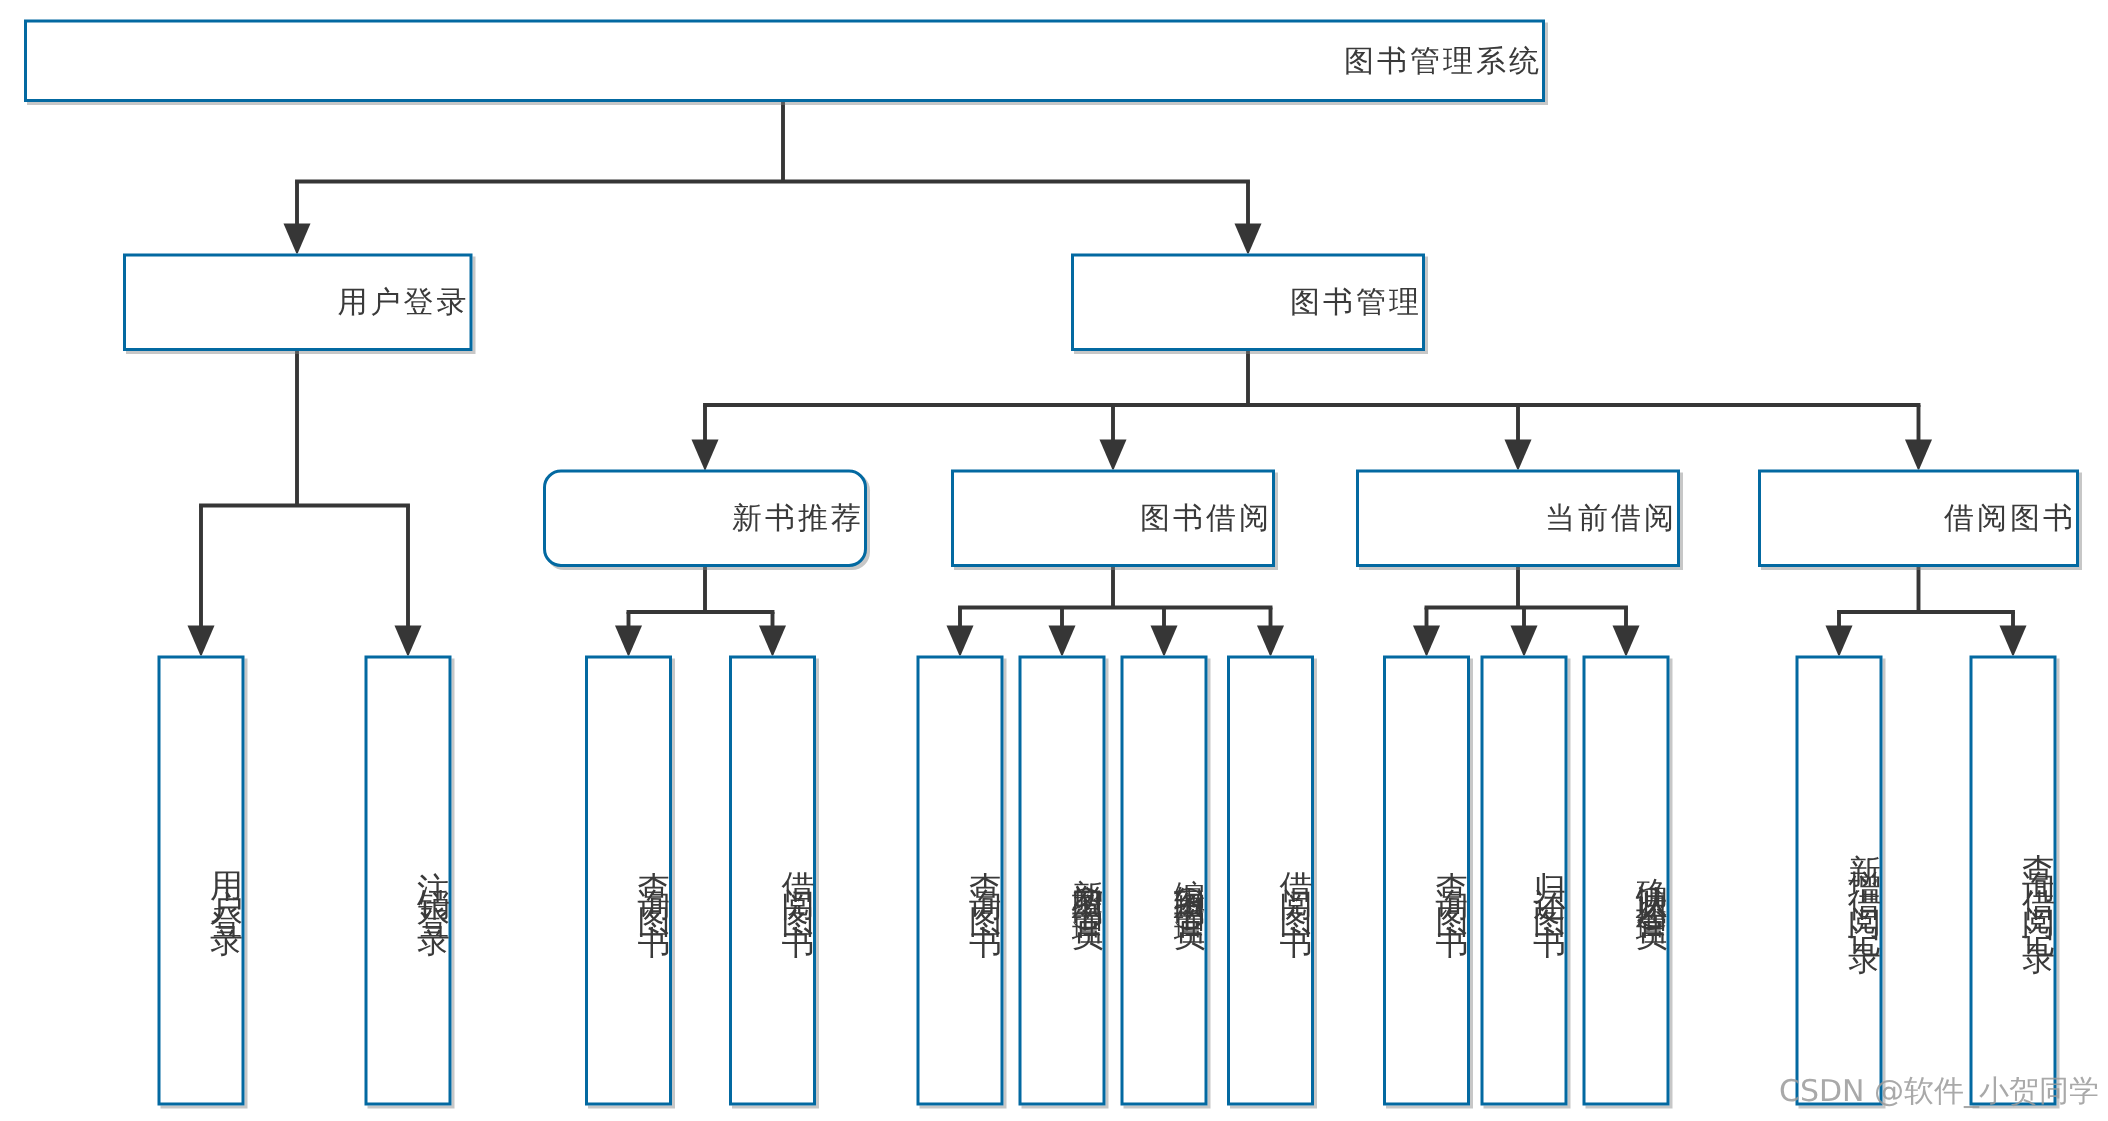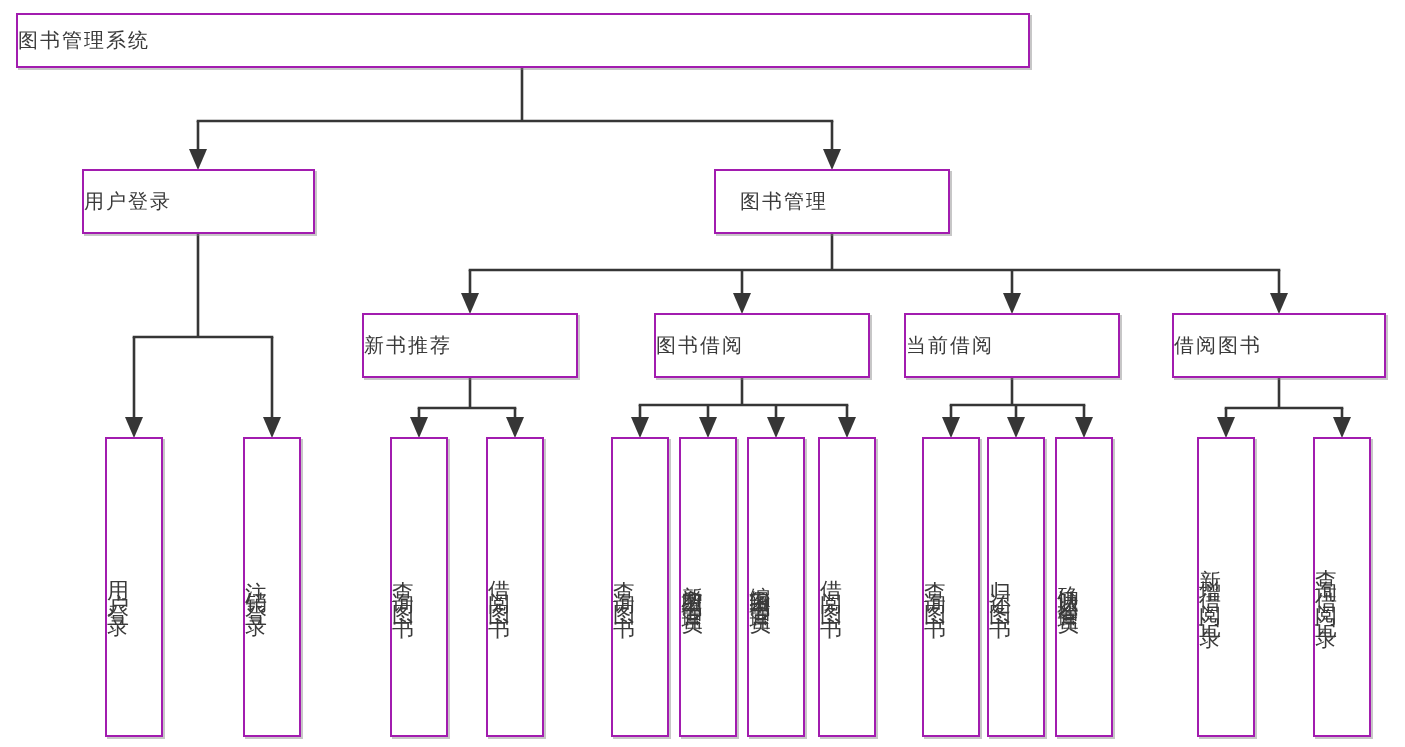--- a/index.html
+++ b/index.html
@@ -12,25 +12,25 @@
     width: 1405px;
     height: 747px;
     background: #ffffff;
     font-family: "DejaVu Sans", "Liberation Sans", sans-serif;
     overflow: hidden;
   }
   .box {
     position: absolute;
     box-sizing: border-box;
     background: #ffffff;
-    border: 2px solid #a21caf;
+    border: 2px solid #0369a1;
     box-shadow: 2px 2px 0 rgba(130,130,130,0.45);
     display: flex;
     align-items: center;
-    justify-content: flex-start;
+    justify-content: flex-end;
     color: #3a3a3a;
   }
   .hbox {
     font-size: 20px;
     letter-spacing: 2px;
     white-space: nowrap;
   }
   .leaf span {
     writing-mode: vertical-rl;
     text-orientation: mixed;
@@ -125,24 +125,24 @@
     <span>图书管理系统</span>
   </div>
 
   <div class="box hbox" style="left:82px; top:169px; width:233px; height:65px;">
     <span>用户登录</span>
   </div>
   <div class="box hbox" style="left:714px; top:169px; width:236px; height:65px;padding-left:24px;">
     <span>图书管理</span>
   </div>
 
-  <div class="box hbox" style="left:362px; top:313px; width:216px; height:65px;">
+  <div class="box hbox" style="left:362px; top:313px; width:216px; height:65px;border-radius:12px;">
     <span>新书推荐</span>
   </div>
-  <div class="box hbox" style="left:634px; top:313px; width:216px; height:65px;margin-left:20px;">
+  <div class="box hbox" style="left:634px; top:313px; width:216px; height:65px;">
     <span>图书借阅</span>
   </div>
   <div class="box hbox" style="left:904px; top:313px; width:216px; height:65px;">
     <span>当前借阅</span>
   </div>
   <div class="box hbox" style="left:1172px; top:313px; width:214px; height:65px;">
     <span>借阅图书</span>
   </div>
 
   <div class="box leaf" style="left:105px; top:437px; width:58px; height:300px;">
@@ -182,14 +182,15 @@
     <span>确认归还（管理员）</span>
   </div>
 
   <div class="box leaf" style="left:1197px; top:437px; width:58px; height:300px;">
     <span>新增借阅记录</span>
   </div>
   <div class="box leaf" style="left:1313px; top:437px; width:58px; height:300px;">
     <span>查询借阅记录</span>
   </div>
 
+  <div class="watermark">CSDN @软件_小贺同学</div>
 
 </div>
 
 </body></html>

